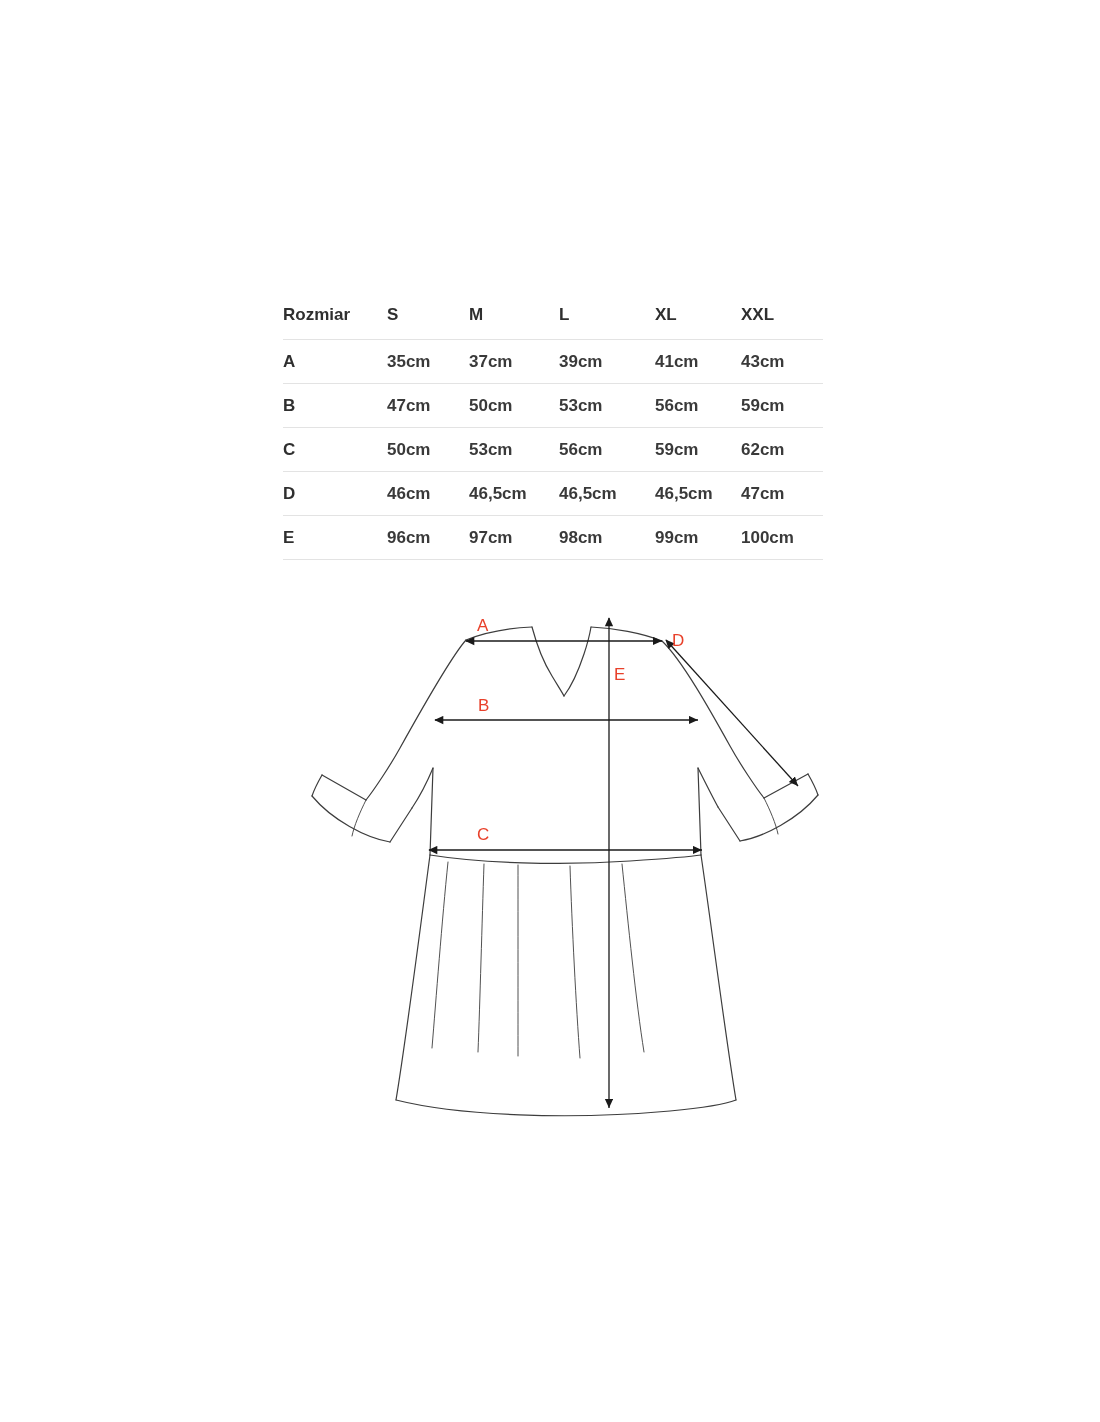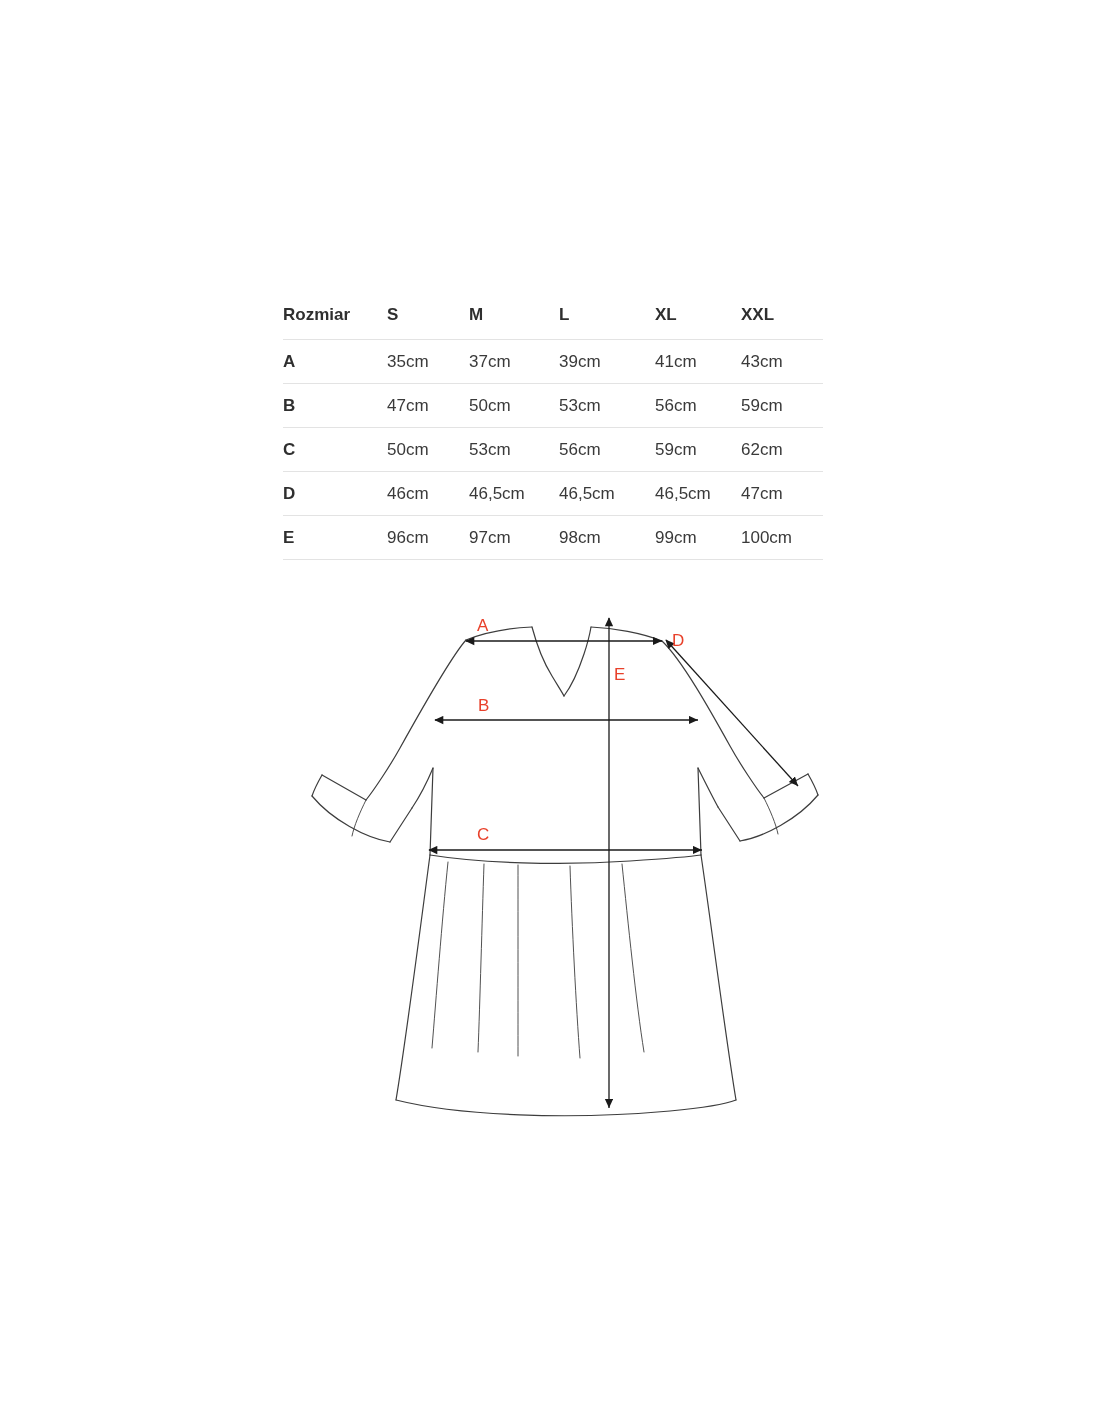--- a/index.html
+++ b/index.html
@@ -33,21 +33,21 @@
     border-collapse: collapse;
     width: 100%;
     font-size: 17px;
     color: #3a3a3a;
   }
   table.size-table th,
   table.size-table td {
     text-align: left;
     padding: 12px 0 11px 0;
     border-bottom: 1px solid #e3e3e3;
-    font-weight: normal;
+    font-weight: bold;
     white-space: nowrap;
   }
   table.size-table thead th {
     font-weight: bold;
     font-size: 17px;
     color: #2f2f2f;
     padding-bottom: 14px;
   }
   table.size-table tbody th {
     font-weight: bold;

